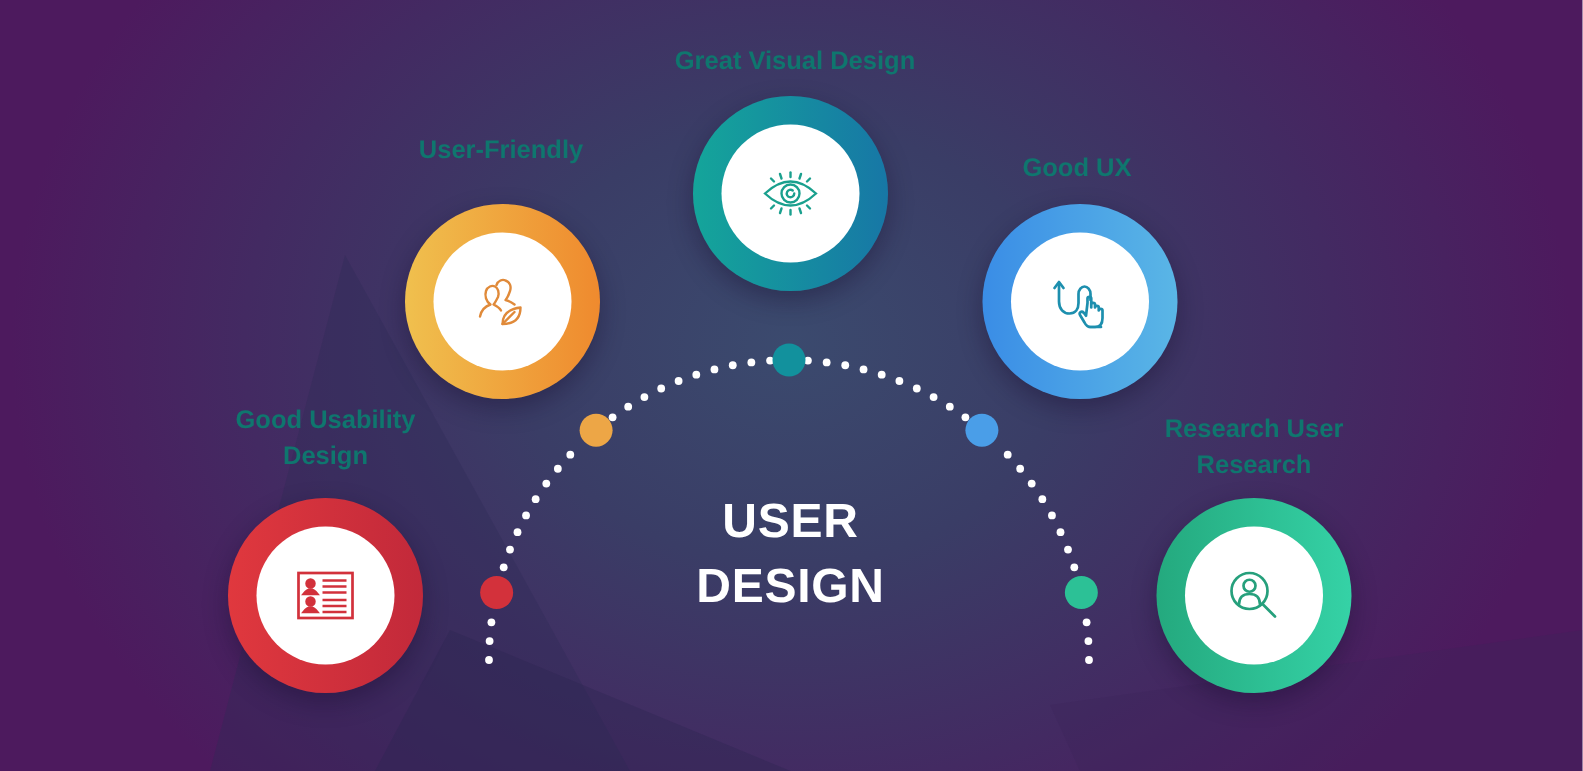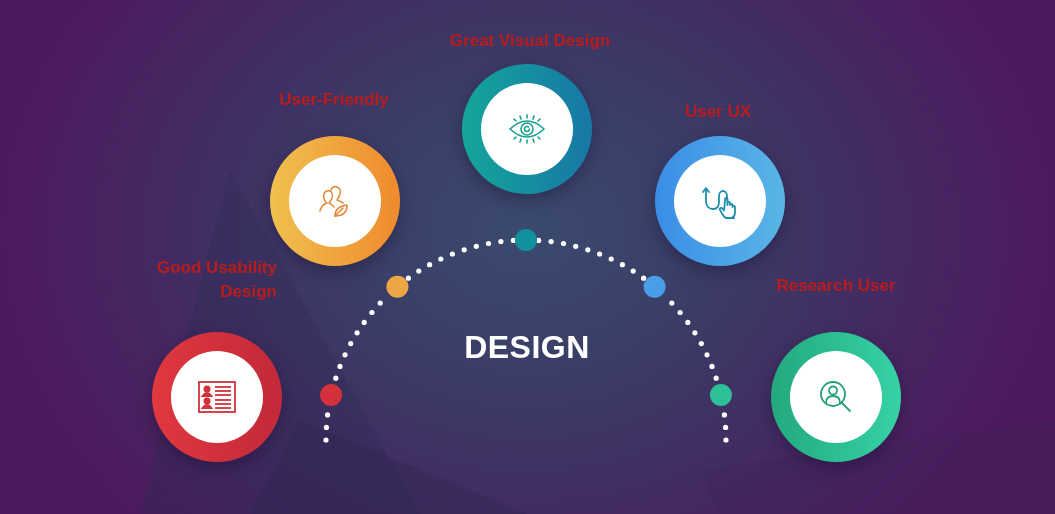--- a/index.html
+++ b/index.html
@@ -20,21 +20,21 @@
     box-shadow: 0 6px 16px rgba(20,10,40,0.35);
   }
   .node .inner {
     width: 92px; height: 92px; border-radius: 50%;
     background: #ffffff;
     display: flex; align-items: center; justify-content: center;
   }
   .node svg { width: 44px; height: 44px; }
   .label {
     position: absolute;
-    color: #b91c1c;
+    color: #0f766e;
     font-weight: bold;
     font-size: 17px;
     line-height: 24px;
     text-align: center;
     white-space: nowrap;
     transform: translateX(-50%);
   }
   .title {
     position: absolute;
     left: 527px; top: 326px;
@@ -105,21 +105,21 @@
     </g>
   <g id="arc-markers">
       <circle cx="331.1" cy="395.0" r="11" fill="#d3313b"></circle>
       <circle cx="397.4" cy="286.8" r="11" fill="#eda646"></circle>
       <circle cx="526.0" cy="240.0" r="11" fill="#12919d"></circle>
       <circle cx="654.6" cy="286.8" r="11" fill="#4a9ee8"></circle>
       <circle cx="720.9" cy="395.0" r="11" fill="#2cc196"></circle>
     </g>
 </svg>
 
-<div class="label" style="left:217px; top:256px;text-align:right;">
+<div class="label" style="left:217px; top:268px;">
   <div>Good Usability</div>
   <div>Design</div>
 </div>
 <div class="node" id="node-0" style="left: 152px; top: 332px; background: linear-gradient(90deg, rgb(224, 56, 62), rgb(194, 41, 58));">
   <div class="inner">
     <svg viewBox="0 0 44 44" fill="none" stroke="#d2313b" stroke-width="1.8">
       <rect x="4" y="7" width="36" height="30"></rect>
       <circle cx="12" cy="14" r="2.6" fill="#d2313b"></circle>
       <path d="M7.5 21 q4.5-6 9 0 z" fill="#d2313b"></path>
       <circle cx="12" cy="26" r="2.6" fill="#d2313b"></circle>
@@ -165,42 +165,44 @@
       <line x1="22" y1="33" x2="22" y2="36"></line>
       <line x1="16" y1="32" x2="15" y2="35"></line>
       <line x1="28" y1="32" x2="29" y2="35"></line>
       <line x1="11" y1="30" x2="9" y2="32"></line>
       <line x1="33" y1="30" x2="35" y2="32"></line>
     </svg>
   </div>
 </div>
 
 <div class="label" style="left:718px; top:100px;">
-  <div>User UX</div>
+  <div>Good UX</div>
 </div>
 <div class="node" id="node-3" style="left: 655px; top: 136px; background: linear-gradient(90deg, rgb(58, 141, 230), rgb(90, 182, 230));">
   <div class="inner">
     <svg viewBox="0 0 44 44" fill="none" stroke="#1d8fae" stroke-width="1.8" stroke-linecap="round" stroke-linejoin="round">
       <path d="M8 10 v12 c0 5 3 8 7 8 c4 0 6-3 6-7 v-6 c0-3 2-5 4-5 c2 0 4 2 4 5 v4"></path>
       <path d="M5 13 l3-4 l3 4"></path>
       <path d="M27 23 v-3 c0-1.5 2.5-1.5 2.5 0 v6 v-2 c0-1.5 2.5-1.5 2.5 0 v2 c0-1.5 2.5-1.5 2.5 0 v2 c0-1.5 2.5-1.5 2.5 0 v5 c0 4-2 6-5 6 h-3 c-2 0-3-1-4-3 l-3-5 c-1-1.5 1-3 2.5-1.5 l1.5 2 z"></path>
       <line x1="28" y1="39" x2="36" y2="39"></line>
     </svg>
   </div>
 </div>
 
 <div class="label" style="left:836px; top:274px;">
   <div>Research User</div>
+  <div>Research</div>
 </div>
 <div class="node" id="node-4" style="left: 771px; top: 332px; background: linear-gradient(90deg, rgb(36, 169, 126), rgb(53, 210, 166));">
   <div class="inner">
     <svg viewBox="0 0 44 44" fill="none" stroke="#26a07c" stroke-width="1.8" stroke-linecap="round">
       <circle cx="19" cy="19" r="12"></circle>
       <circle cx="19" cy="15.5" r="4"></circle>
       <path d="M12 28 c0-5 3-7 7-7 c4 0 7 2 7 7"></path>
       <line x1="27.5" y1="27.5" x2="36" y2="36"></line>
     </svg>
   </div>
 </div>
 
 <div class="title">
+  <span>USER</span>
   <span>DESIGN</span>
 </div>
 
 </body></html>

